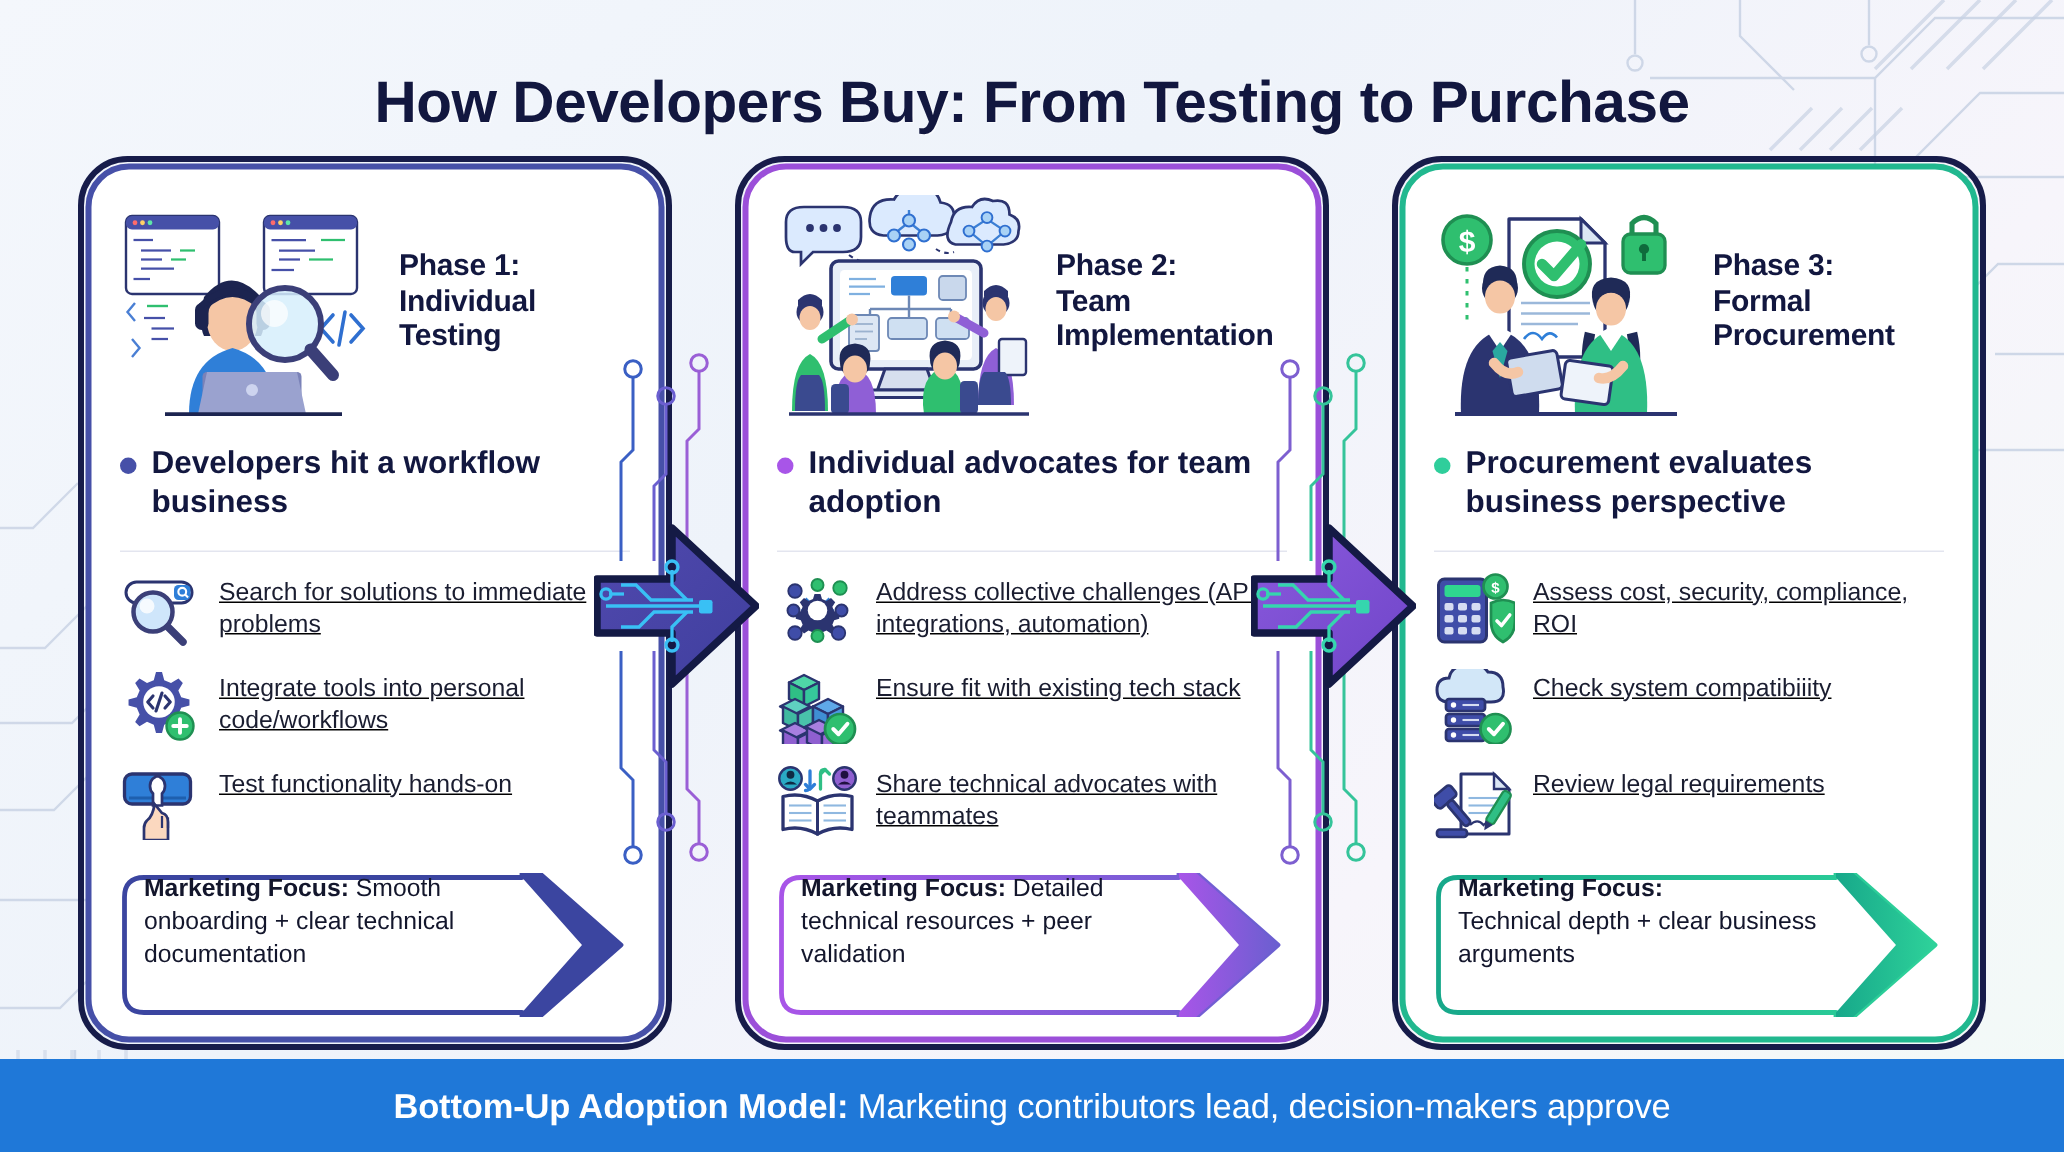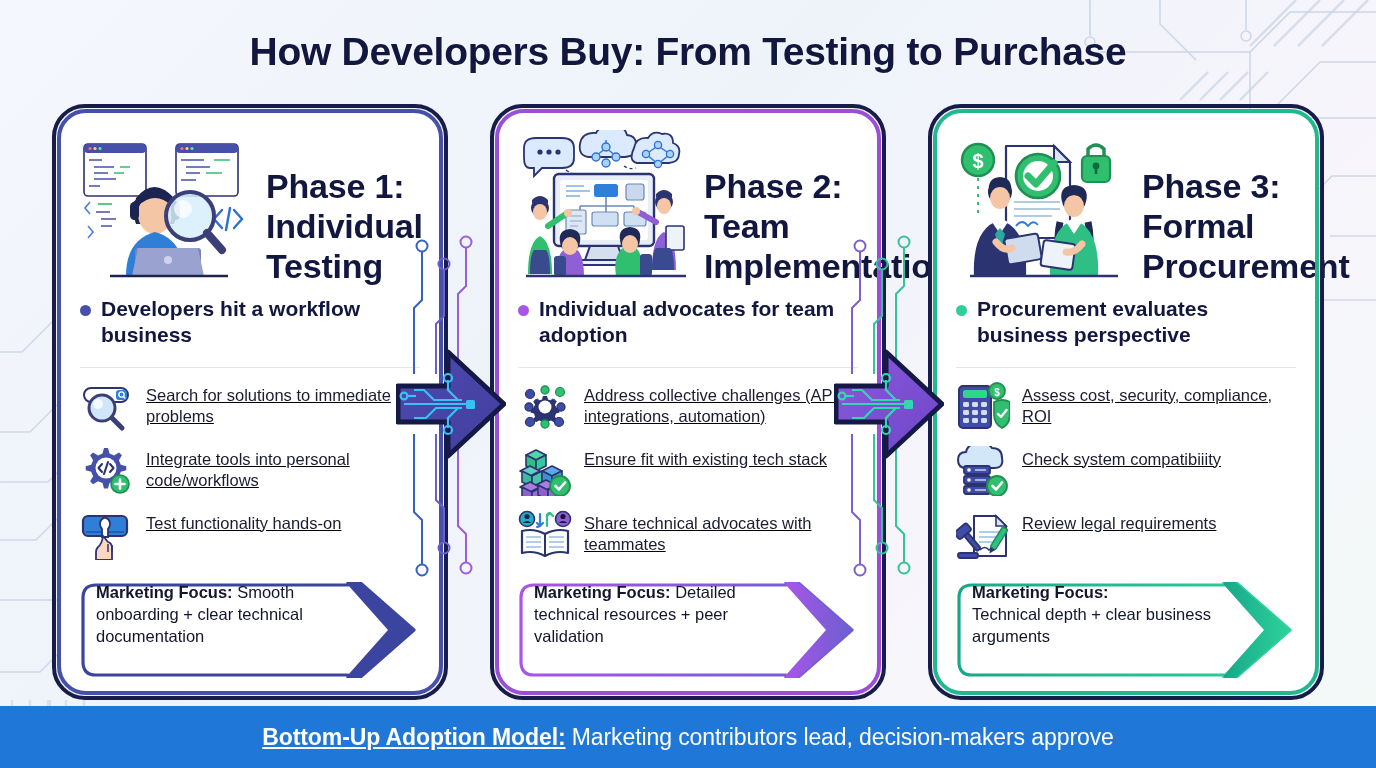--- a/index.html
+++ b/index.html
@@ -22,21 +22,21 @@
     inset: 0;
     width: 1376px;
     height: 768px;
     pointer-events: none;
     z-index: 0;
   }
 
   
   .title {
     position: absolute;
-    top: 30px;
+    top: 47px;
     left: 0;
     width: 1376px;
     text-align: center;
     font-size: 39px;
     font-weight: bold;
     color: #12173f;
     letter-spacing: -0.3px;
     z-index: 5;
     text-shadow: 1px 1px 0 rgba(255,255,255,0.6);
   }
@@ -93,21 +93,21 @@
   }
   .illus {
     width: 176px;
     height: 148px;
     flex: 0 0 176px;
     position: relative;
   }
   .illus svg { display: block; }
 
   .phase-title {
-    font-size: 34px;
+    font-size: 20px;
     font-weight: bold;
     color: #12173f;
     line-height: 1.18;
     padding-top: 36px;
     letter-spacing: -0.2px;
   }
   #card-2 .phase-title,
   #card-3 .phase-title { padding-top: 36px; }
 
   
@@ -214,21 +214,21 @@
     display: flex;
     align-items: center;
     justify-content: center;
     z-index: 6;
   }
   .banner .btxt {
     font-size: 23px;
     color: #ffffff;
     letter-spacing: -0.1px;
   }
-  .banner .btxt b { font-weight: bold; text-decoration: underline; }
+  .banner .btxt b { font-weight: bold; }
 </style>
 </head>
 <body>
 
 <svg class="bg-circuit" viewBox="0 0 1376 768">
   <g stroke="#c8d2e4" stroke-width="1.6" fill="none" opacity="0.85">
     <path d="M1376 12 H1290 L1250 52 H1100"></path>
     <path d="M1376 62 H1320 L1276 106 H1160"></path>
     <path d="M1376 118 H1300 L1262 156 H1180"></path>
     <path d="M1376 176 H1332 L1300 208"></path>

